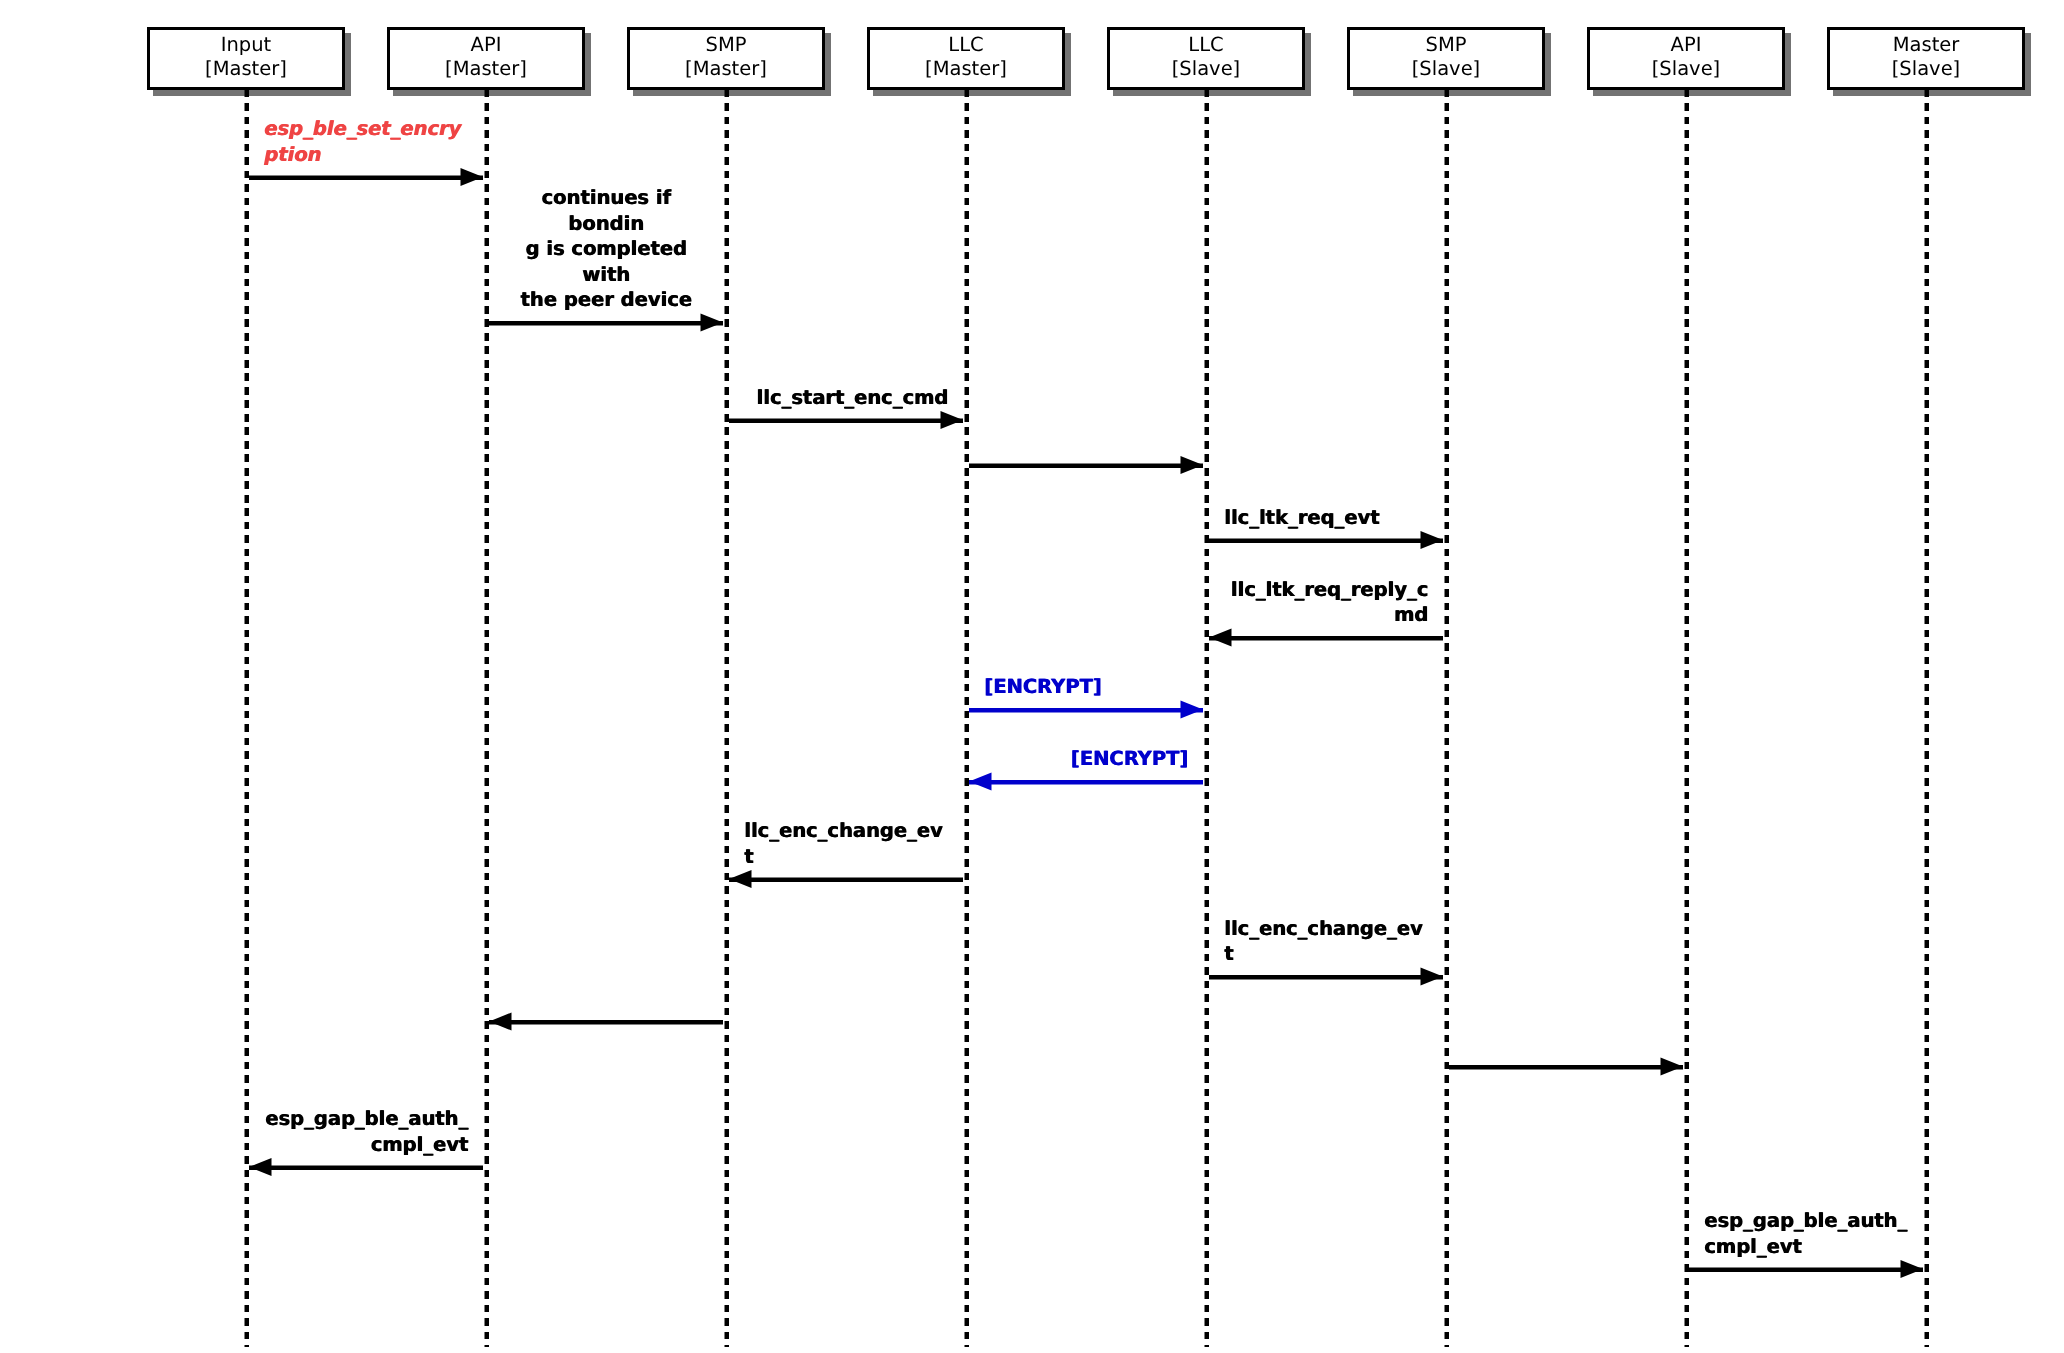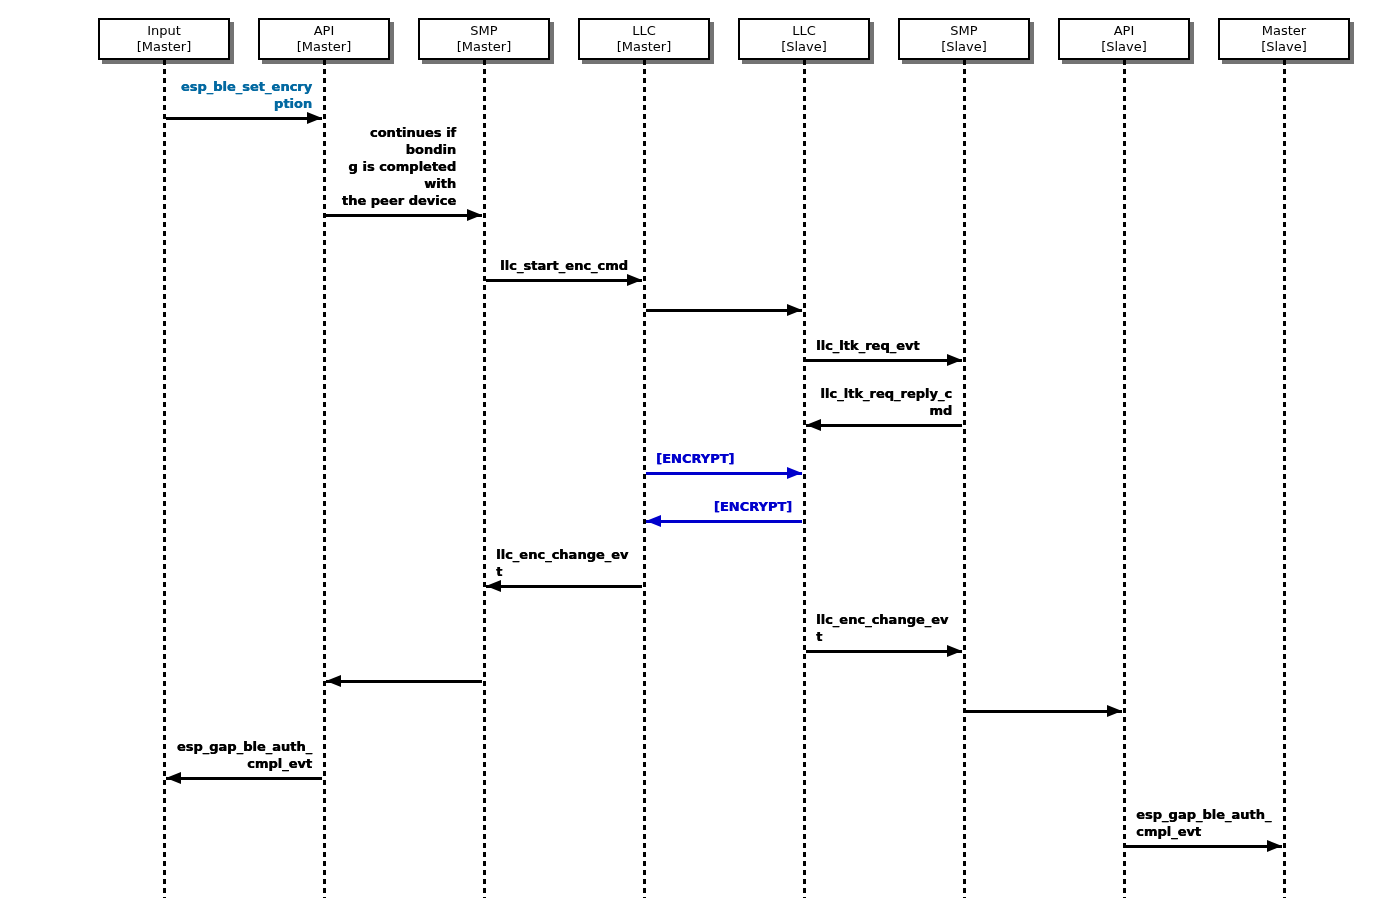--- a/index.html
+++ b/index.html
@@ -104,30 +104,30 @@
       <div class="actor-line">API</div>
       <div class="actor-line">[Slave]</div>
     </div>
     <div class="lifeline" style="left: 1247px; top: 60px; height: 838px;"></div>
     <div class="actor-box" style="left: 1182px; top: 18px; width: 132px; height: 42px; background: rgb(255, 255, 255); border-color: rgb(0, 0, 0);">
       <div class="actor-line">Master</div>
       <div class="actor-line">[Slave]</div>
     </div>
     <div class="msg-line" style="left: 128px; width: 156px; margin-left: 2px; top: 117px; background: rgb(0, 0, 0);"></div>
     <div class="msg-head" style="top: 112px; left: 271px; border-left: 15px solid rgb(0, 0, 0);"></div>
-    <div class="msg-label" style="left: 140px; width: 136px; bottom: 789px; text-align: right; color: #0369a1;">esp_ble_set_encry
+    <div class="msg-label" style="left: 140px; width: 136px; bottom: 789px; text-align: left; color: #ef4444; font-style: italic;">esp_ble_set_encry
 ption</div>
     <div class="msg-line" style="left: 288px; width: 156px; margin-left: 2px; top: 214px; background: rgb(0, 0, 0);"></div>
     <div class="msg-head" style="top: 209px; left: 431px; border-left: 15px solid rgb(0, 0, 0);"></div>
-    <div class="msg-label" style="left: 284px; width: 136px; bottom: 692px; text-align: right; color: rgb(0, 0, 0);">continues if bondin
+    <div class="msg-label" style="left: 300px; width: 136px; bottom: 692px; text-align: center; color: rgb(0, 0, 0);">continues if bondin
 g is completed with
 the peer device</div>
     <div class="msg-line" style="left: 448px; width: 156px; margin-left: 2px; top: 279px; background: rgb(0, 0, 0);"></div>
     <div class="msg-head" style="top: 274px; left: 591px; border-left: 15px solid rgb(0, 0, 0);"></div>
-    <div class="msg-label" style="left: 460px; width: 136px; bottom: 627px; text-align: center; color: rgb(0, 0, 0);">llc_start_enc_cmd</div>
+    <div class="msg-label" style="left: 460px; width: 136px; bottom: 627px; text-align: right; color: rgb(0, 0, 0);">llc_start_enc_cmd</div>
     <div class="msg-line" style="left: 608px; width: 156px; margin-left: 2px; top: 309px; background: rgb(0, 0, 0);"></div>
     <div class="msg-head" style="top: 304px; left: 751px; border-left: 15px solid rgb(0, 0, 0);"></div>
     <div class="msg-line" style="left: 768px; width: 156px; margin-left: 2px; top: 359px; background: rgb(0, 0, 0);"></div>
     <div class="msg-head" style="top: 354px; left: 911px; border-left: 15px solid rgb(0, 0, 0);"></div>
     <div class="msg-label" style="left: 780px; width: 136px; bottom: 547px; text-align: left; color: rgb(0, 0, 0);">llc_ltk_req_evt</div>
     <div class="msg-line" style="left: 768px; width: 156px; margin-left: 2px; top: 424px; background: rgb(0, 0, 0);"></div>
     <div class="msg-head" style="top: 419px; left: 770px; border-right: 15px solid rgb(0, 0, 0);"></div>
     <div class="msg-label" style="left: 780px; width: 136px; bottom: 482px; text-align: right; color: rgb(0, 0, 0);">llc_ltk_req_reply_c
 md</div>
     <div class="msg-line" style="left: 608px; width: 156px; margin-left: 2px; top: 472px; background: rgb(0, 0, 204);"></div>

